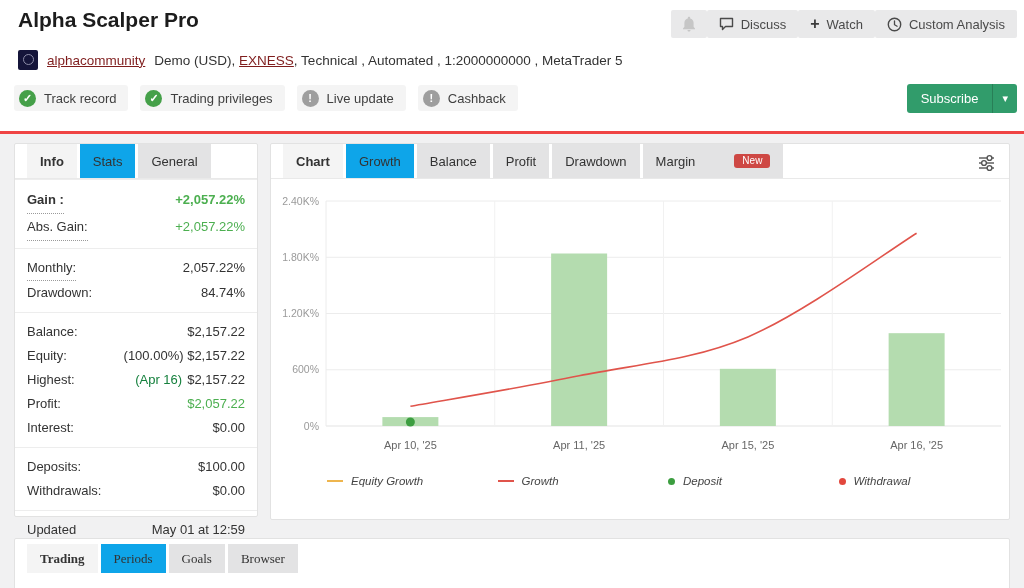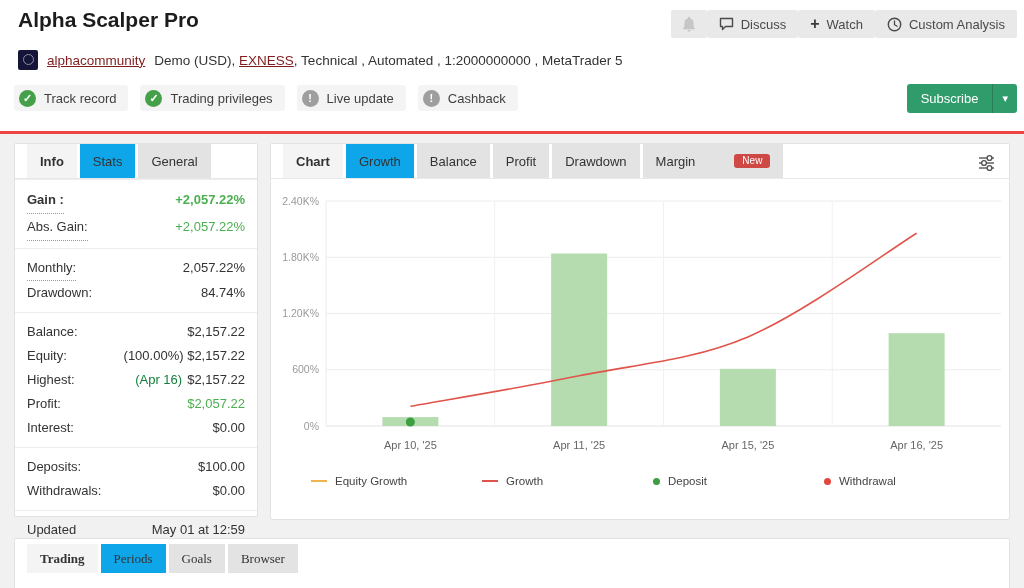--- a/index.html
+++ b/index.html
@@ -46,21 +46,21 @@
   .sgroup:first-of-type{border-top:none;padding-top:9px;}
   .srow{display:flex;justify-content:space-between;align-items:baseline;line-height:24px;font-size:13px;color:#333;}
   .srow.tall{line-height:26px;}
   .slabel.dotted{border-bottom:1px dotted #9a9a9a;cursor:help;}
   .bold{font-weight:bold;}
   .green{color:#4caf50;}
   .graypfx{color:#15803d;margin-right:5px;}
 
   
   .chart-holder{position:relative;width:736px;height:292px;}
-  .legend{display:flex;padding-left:40px;margin-top:4px;}
+  .legend{display:flex;padding-left:56px;margin-top:4px;font-style:italic;}
   .legend-item{width:171px;display:flex;align-items:center;gap:8px;font-size:11.5px;color:#444;cursor:pointer;}
   .lmark-line{width:16px;height:2px;flex:0 0 auto;}
   .lmark-dot{width:7px;height:7px;border-radius:50%;flex:0 0 auto;}
 
   svg text{font-family:"Liberation Sans",sans-serif;}
 </style>
 </head>
 <body>
 
 <div class="screen">

